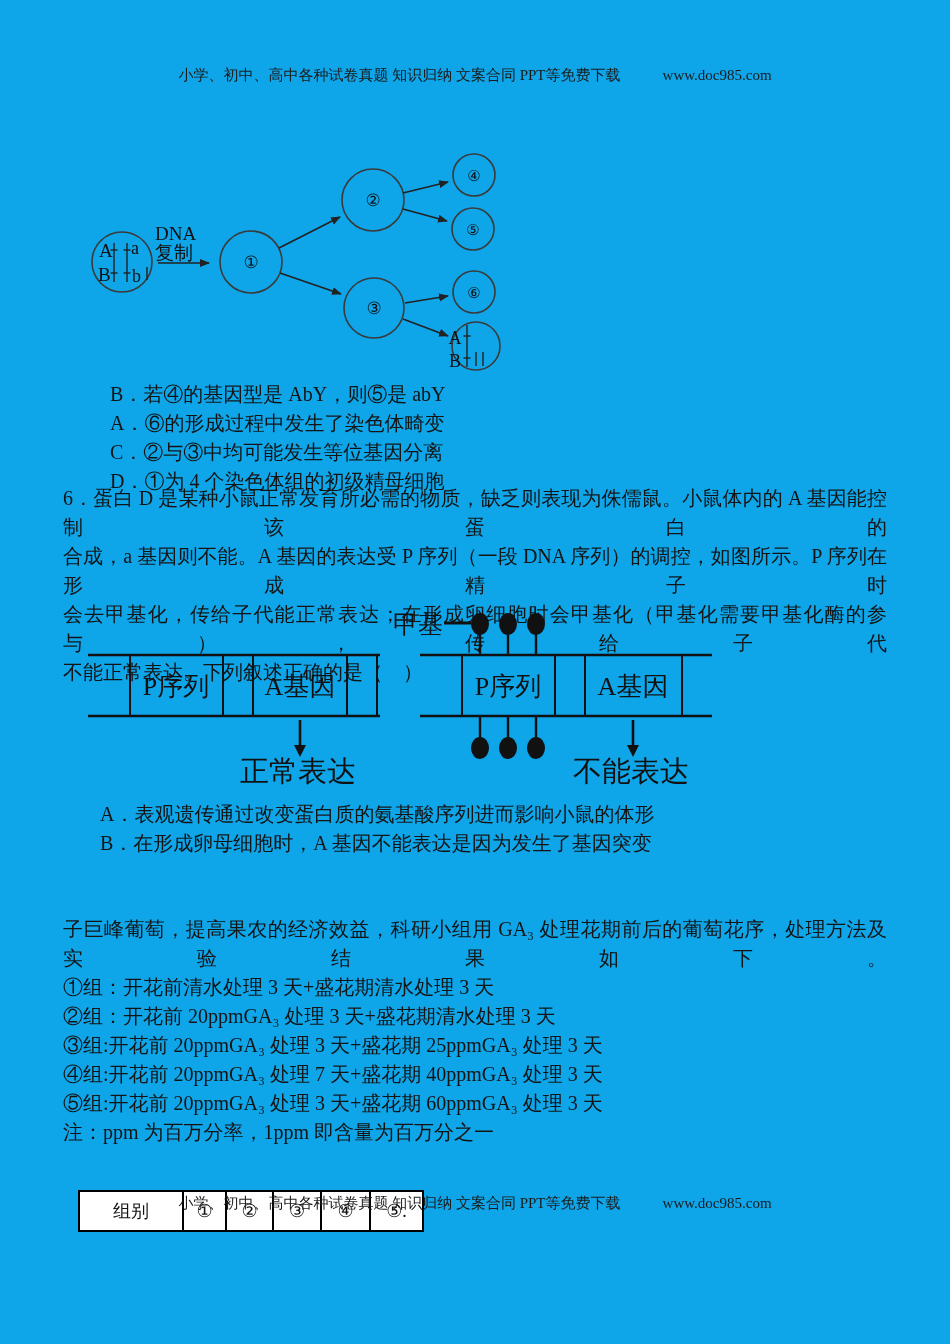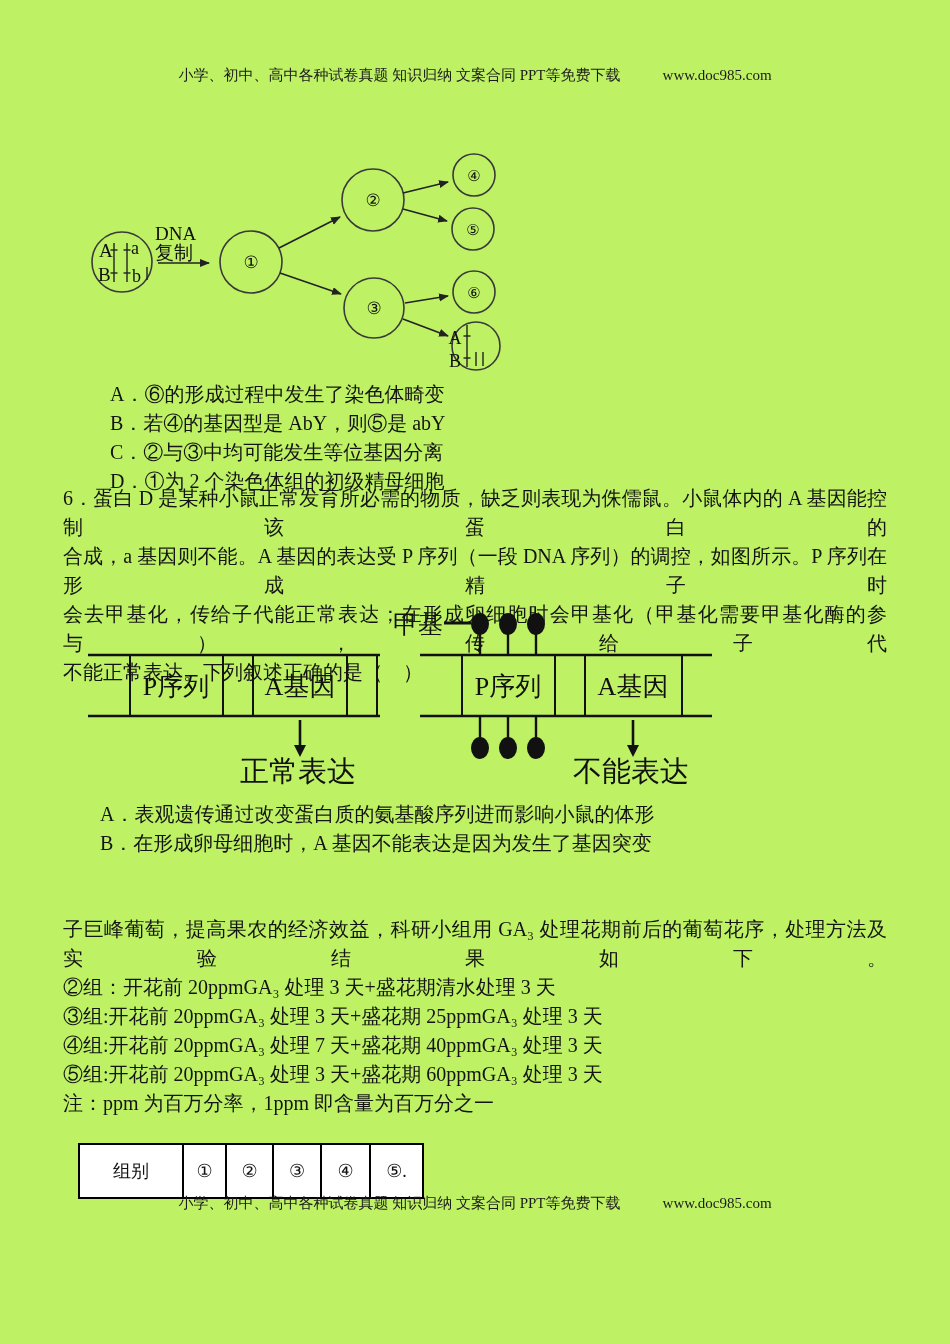--- a/index.html
+++ b/index.html
@@ -1,28 +1,28 @@
 <!DOCTYPE html>
 <html><head>
 <meta charset="utf-8">
 <style>
   html,body{margin:0;padding:0;background:#e8e8e8;}
   .page{
-    position:relative;width:950px;height:1344px;margin:0 auto;background:#bef264;
+    position:relative;width:950px;height:1344px;margin:0 auto;background:#0ea5e9;
     font-family:"Liberation Serif","DejaVu Serif",serif;color:#141414;overflow:hidden;
   }
   .hfline{position:absolute;left:0;right:0;text-align:center;font-size:15px;line-height:22px;color:#1b1b1b;white-space:nowrap;}
   .hfurl{margin-left:42px;}
   .fig{position:absolute;}
   .para{position:absolute;font-size:20px;line-height:29px;}
   .jline{text-align:justify;text-align-last:justify;}
   .lline{text-align:left;}
   .opts{position:absolute;font-size:20px;line-height:29px;}
   .opts div{white-space:nowrap;}
-  .rtable{position:absolute;display:flex;height:56px;border:2px solid #000;box-sizing:border-box;background:#fff;}
+  .rtable{position:absolute;display:flex;height:42px;border:2px solid #000;box-sizing:border-box;background:#fff;margin-top:47px;}
   .tcell{box-sizing:border-box;height:100%;border-left:2px solid #000;display:flex;align-items:center;justify-content:center;font-size:18px;color:#111;}
   .tcell:first-child{border-left:none;}
   svg text{font-family:"Liberation Serif","DejaVu Serif",serif;fill:#111;}
 </style>
 </head>
 <body>
 
 <div class="page">
 
   <div class="hfline" style="top:64px">
@@ -80,24 +80,24 @@
     <text x="288" y="66" font-size="17" text-anchor="middle">②</text>
     <text x="289" y="174" font-size="17" text-anchor="middle">③</text>
     <text x="389" y="41" font-size="15" text-anchor="middle">④</text>
     <text x="388" y="95" font-size="15" text-anchor="middle">⑤</text>
     <text x="389" y="158" font-size="15" text-anchor="middle">⑥</text>
     <text x="370" y="204" font-size="18" text-anchor="middle">A</text>
     <text x="370" y="227" font-size="18" text-anchor="middle">B</text>
   </svg>
 
   <div class="opts" style="left:110px;top:380px">
+    <div>B．若④的基因型是 AbY，则⑤是 abY</div>
     <div>A．⑥的形成过程中发生了染色体畸变</div>
-    <div>B．若④的基因型是 AbY，则⑤是 abY</div>
     <div>C．②与③中均可能发生等位基因分离</div>
-    <div>D．①为 2 个染色体组的初级精母细胞</div>
+    <div>D．①为 4 个染色体组的初级精母细胞</div>
   </div>
 
   <div class="para" style="left:63px;top:484px;width:824px">
     <div class="jline">6．蛋白 D 是某种小鼠正常发育所必需的物质，缺乏则表现为侏儒鼠。小鼠体内的 A 基因能控制该蛋白的</div>
     <div class="jline">合成，a 基因则不能。A 基因的表达受 P 序列（一段 DNA 序列）的调控，如图所示。P 序列在形成精子时</div>
     <div class="jline">会去甲基化，传给子代能正常表达；在形成卵细胞时会甲基化（甲基化需要甲基化酶的参与），传给子代</div>
     <div class="lline">不能正常表达。下列叙述正确的是（　）</div>
   </div>
 
   <svg class="fig" style="left:70px;top:600px" width="660" height="195" viewBox="0 0 660 195">
@@ -157,20 +157,21 @@
     <text x="561" y="181" font-size="29" text-anchor="middle">不能表达</text>
   </svg>
 
   <div class="opts" style="left:100px;top:800px">
     <div>A．表观遗传通过改变蛋白质的氨基酸序列进而影响小鼠的体形</div>
     <div>B．在形成卵母细胞时，A 基因不能表达是因为发生了基因突变</div>
   </div>
 
   <div class="para" style="left:63px;top:915px;width:824px">
     <div class="jline">子巨峰葡萄，提高果农的经济效益，科研小组用 GA₃ 处理花期前后的葡萄花序，处理方法及实验结果如下。</div>
+    <div class="lline">①组：开花前清水处理 3 天+盛花期清水处理 3 天</div>
     <div class="lline">②组：开花前 20ppmGA₃ 处理 3 天+盛花期清水处理 3 天</div>
     <div class="lline">③组:开花前 20ppmGA₃ 处理 3 天+盛花期 25ppmGA₃ 处理 3 天</div>
     <div class="lline">④组:开花前 20ppmGA₃ 处理 7 天+盛花期 40ppmGA₃ 处理 3 天</div>
     <div class="lline">⑤组:开花前 20ppmGA₃ 处理 3 天+盛花期 60ppmGA₃ 处理 3 天</div>
     <div class="lline">注：ppm 为百万分率，1ppm 即含量为百万分之一</div>
   </div>
 
   <div class="rtable" style="left:78px;top:1143px">
     <div class="tcell" style="width:102px">组别</div>
     <div class="tcell" style="width:43px">①</div>

